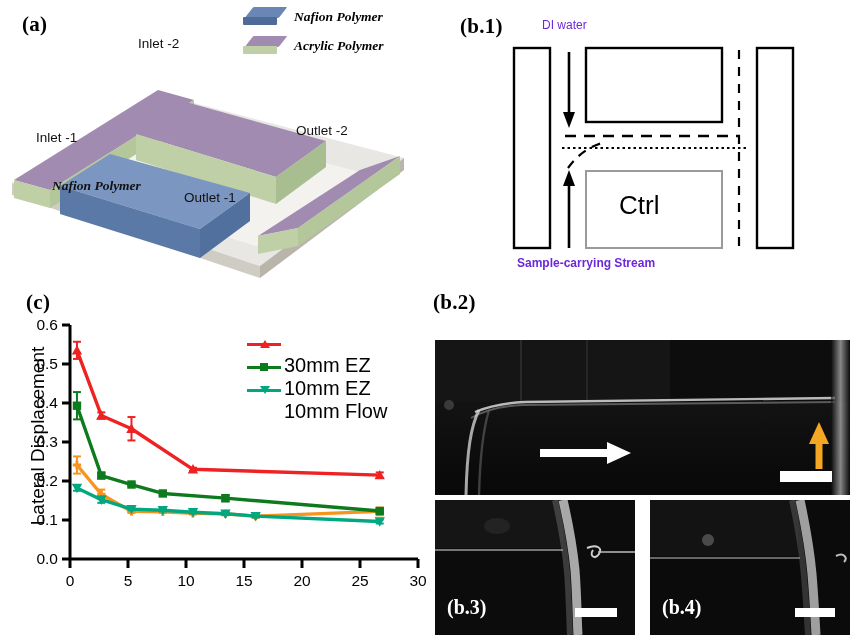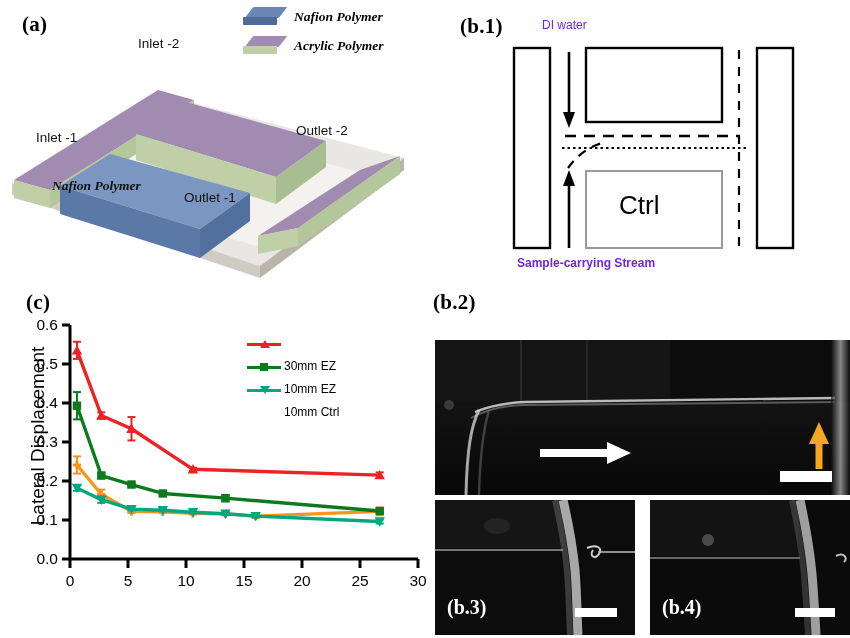--- a/index.html
+++ b/index.html
@@ -43,21 +43,21 @@
       font-size:19px;font-family:"Liberation Sans",sans-serif;}
   .ytick{position:absolute;right:0;font-size:15.5px;font-family:"Liberation Sans",sans-serif;
       transform:translateY(-50%);text-align:right;}
   .xtick{position:absolute;top:0;font-size:15.5px;font-family:"Liberation Sans",sans-serif;
       transform:translateX(-50%);}
   #c-legend{position:absolute;left:247px;top:25px;}
   .clrow{display:flex;align-items:center;height:23px;}
   .clmark{width:34px;height:12px;position:relative;margin-right:3px;flex:0 0 auto;}
   .clmark .ln{position:absolute;left:0;top:5px;width:34px;height:3px;}
   .clmark .pt{position:absolute;left:13px;top:2px;width:8px;height:8px;}
-  .cltext{font-size:12px;font-family:"Liberation Sans",sans-serif;white-space:nowrap;margin-top:44px;}
+  .cltext{font-size:20px;font-family:"Liberation Sans",sans-serif;white-space:nowrap;margin-top:44px;}
 
   
   #panel-b2{left:425px;top:285px;width:425px;height:353px;}
   #label-b2{left:8px;top:5px;}
   .micro{position:absolute;background:#0a0a0a;overflow:hidden;}
   .scalebar{position:absolute;background:#ffffff;}
   .micro-label{position:absolute;color:#fff;font-family:"Liberation Serif",serif;
       font-weight:bold;font-size:20px;}
 </style>
 </head>
@@ -332,21 +332,21 @@
             <span class="ln" style="background: rgb(14, 122, 30);"></span>
             <span class="pt" style="background: rgb(14, 122, 30);"></span>
           </span>
           <span class="cltext">10mm EZ</span>
         </div>
         <div class="clrow">
           <span class="clmark">
             <span class="ln" style="background: rgb(0, 167, 127);"></span>
             <span class="pt" style="background: transparent; border-left: 5px solid transparent; border-right: 5px solid transparent; border-top: 8px solid rgb(0, 167, 127); width: 0px; height: 0px;"></span>
           </span>
-          <span class="cltext">10mm Ctrl</span>
+          <span class="cltext">10mm Flow</span>
         </div>
       </div>
   </div>
 </div>
 
 <div class="panel" id="panel-b2">
   <div class="panel-label" style="position:absolute;" id="label-b2">(b.2)</div>
 
   <div class="micro" style="left:10px;top:55px;width:415px;height:155px;">
     <svg width="415" height="155" viewBox="0 0 415 155">

